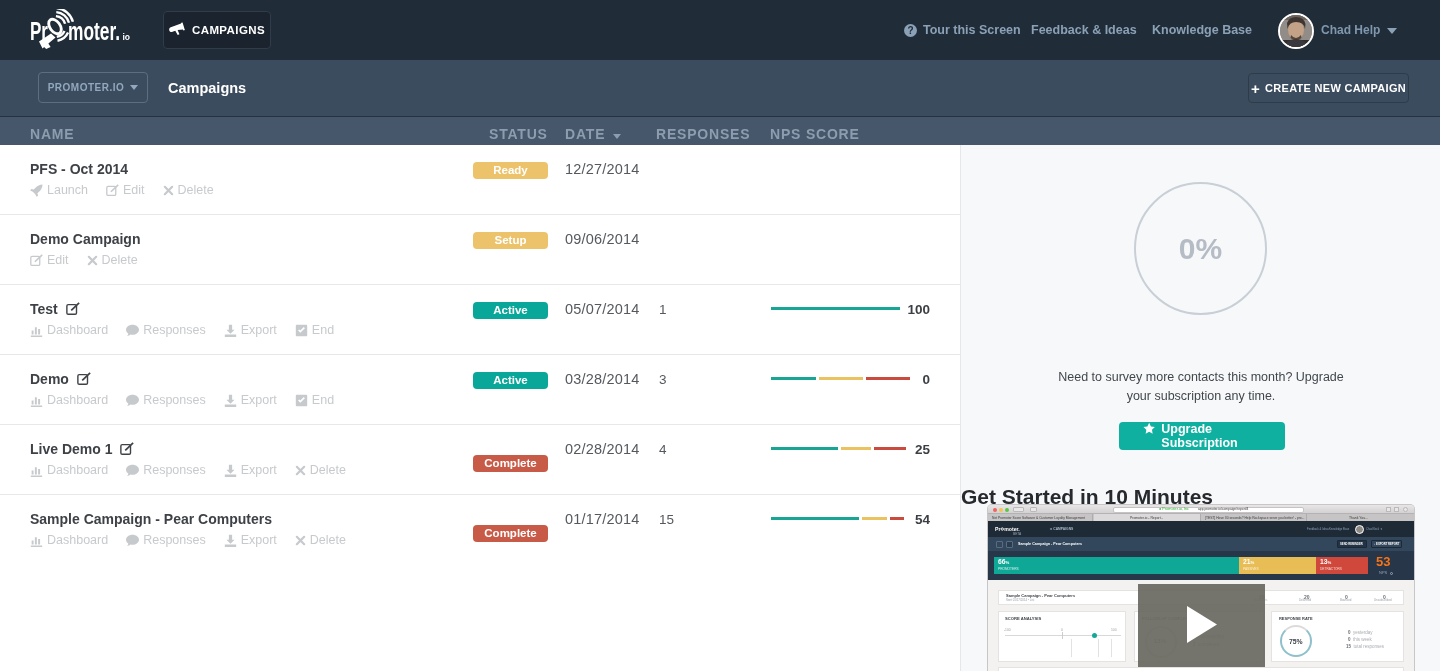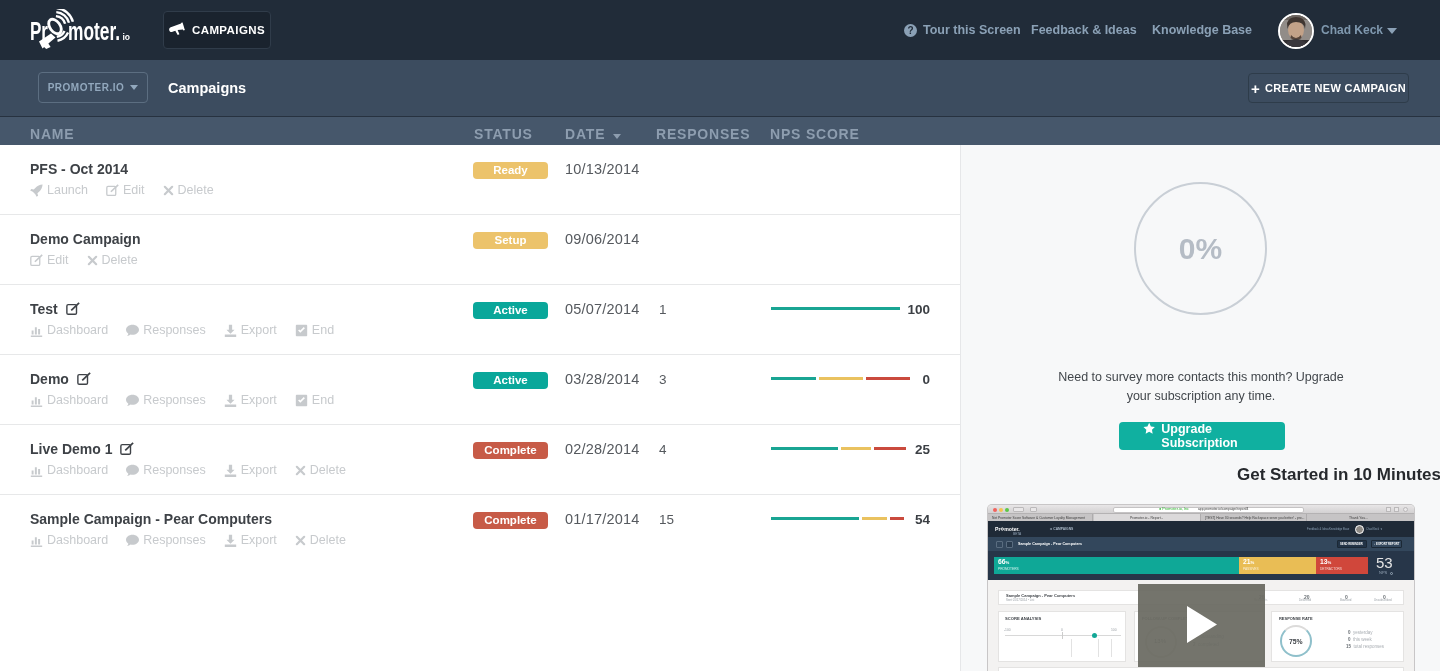--- a/index.html
+++ b/index.html
@@ -45,43 +45,43 @@
 .row:last-child { border-bottom:none; }
 .rname { position:absolute; left:30px; top:16px; font-size:14px; font-weight:bold; color:#3e4247;
   display:flex; align-items:center; gap:8px; }
 .racts { position:absolute; left:30px; top:38px; display:flex; gap:18px; color:#c7cacd;
   font-size:12.5px; align-items:center; }
 .racts .ai { display:flex; align-items:center; gap:4px; }
 .badge { position:absolute; left:473px; top:17px; width:75px; height:17px; border-radius:4px;
   color:#fff; font-size:11.5px; font-weight:bold; text-align:center; line-height:17px; }
 .b-yellow { background:#ecc36b; }
 .b-teal { background:#09a79a; }
-.b-red { background:#c75b47; }
+.b-red { background:#c75b47;margin-top:13px; }
 .rdate { position:absolute; left:565px; top:16px; font-size:14.5px; color:#55595e; letter-spacing:.2px; }
 .rresp { position:absolute; left:659px; top:17px; font-size:13.5px; color:#55595e; }
 .rscore { position:absolute; right:30px; top:17px; font-size:13.5px; font-weight:bold; color:#3b3f44; }
 .npsbar { position:absolute; left:771px; top:22px; display:flex; gap:3px; height:3px; }
 .npsbar i { display:block; height:3px; }
 .c-t { background:#19a593; } .c-y { background:#eac25f; } .c-r { background:#ca4a3d; }
 
 
 #side { position:absolute; left:960px; top:145px; width:480px; height:526px; background:#f7f8f9;
   border-left:1px solid #e6e7e9; }
 #circ { position:absolute; left:173px; top:37px; width:133px; height:133px; border-radius:50%;
   border:2px solid #c9cfd6; display:flex; align-items:center; justify-content:center;
   color:#b5bcc5; font-size:30px; font-weight:bold; }
 #sent { position:absolute; left:0; top:196px; width:480px; text-align:center;
   color:#c1c8cf; font-size:13.5px; font-weight:bold; }
 #need { position:absolute; left:0; top:223px; width:480px; text-align:center;
   color:#42474c; font-size:12.5px; line-height:19px; }
 #upg { position:absolute; left:158px; top:277px; width:166px; height:28px; background:#10b0a0;
   border-radius:4px; color:#fff; font-size:12.5px; font-weight:bold;
   display:flex; align-items:flex-start; justify-content:center; gap:6px;padding-left:24px; }
-#gs { position:absolute; left:0; top:320px; width:480px; text-align:right;
-  color:#26292d; font-size:17px; font-weight:bold; line-height:20px; }
+#gs { position:absolute; left:0; top:342px; width:480px; text-align:left;
+  color:#26292d; font-size:21px; font-weight:bold; line-height:20px; }
 
 #video { position:absolute; left:27px; top:360px; width:426px; height:311px; background:#f3f2f1;
   box-shadow:0 0 0 1px #c8c6c7; border-radius:4px 4px 0 0; }
 </style>
 </head>
 <body>
 <div id="page">
 
   <div id="topnav">
     <div id="logo">
@@ -111,33 +111,33 @@
       <svg width="32" height="32" viewBox="0 0 32 32">
         <rect width="32" height="32" fill="#918c88"></rect>
         <rect x="0" y="0" width="32" height="5" fill="#6b645f"></rect>
         <ellipse cx="16" cy="15" rx="8" ry="9.5" fill="#c3a288"></ellipse>
         <path d="M7 8 Q9 2 16 2 Q24 2 25.5 9 L25 14 Q24 7 16 7 Q9 7 7.5 14 Z" fill="#403631"></path>
         <path d="M11 20 Q16 26 21 20 L21.5 23 Q16 27.5 10.5 23 Z" fill="#57453a"></path>
         <rect x="0" y="25" width="32" height="7" fill="#302e31"></rect>
         <path d="M7 27 Q16 21 25 27 L25 32 L7 32 Z" fill="#3a383d"></path>
       </svg>
     </div>
-    <div class="navlink" style="left:1321px; color:#7f98ae; font-size:12px;">Chad Keck</div>
+    <div class="navlink" style="left:1321px; color:#7f98ae; font-size:12px;">Chad Help</div>
     <span class="caret" style="position:absolute; left:1387px; top:28px;"></span>
   </div>
 
   <div id="subbar">
     <div id="orgbtn">PROMOTER.IO<span class="caret"></span></div>
     <div id="pagetitle">Campaigns</div>
     <div id="createbtn"><span style="font-size:15px;">+</span>CREATE NEW CAMPAIGN</div>
   </div>
 
   <div id="thead">
     <span style="left:30px;">NAME</span>
-    <span style="left:474px;text-align:right;">STATUS</span>
+    <span style="left:489px;text-align:right;">STATUS</span>
     <span style="left:565px;">DATE <i class="caret" style="border-left-width:4px;border-right-width:4px;border-top:5px solid #8d9daf;display:inline-block;margin-left:3px;"></i></span>
     <span style="left:656px;">RESPONSES</span>
     <span style="left:770px;">NPS SCORE</span>
   </div>
 
   <div id="tbl">
     <div class="row">
       <div class="rname">PFS - Oct 2014</div>
       <div class="racts">
         <span class="ai"><svg width="13" height="13" viewBox="0 0 16 16" fill="#c7cacd">
@@ -145,21 +145,21 @@
             </svg>Launch</span>
         <span class="ai"><svg width="13" height="13" viewBox="0 0 16 16" fill="none" stroke="#c7cacd">
               <rect x="1" y="3" width="11" height="11" rx="1.5" stroke-width="1.6"></rect>
               <path d="M6 9.5 15 1" stroke-width="2"></path>
             </svg>Edit</span>
         <span class="ai"><svg width="11" height="11" viewBox="0 0 12 12" stroke="#c7cacd" stroke-width="2.4" stroke-linecap="round">
               <path d="M2 2l8 8M10 2l-8 8"></path>
             </svg>Delete</span>
       </div>
       <div class="badge b-yellow">Ready</div>
-      <div class="rdate">10/13/2014</div>
+      <div class="rdate">12/27/2014</div>
     </div>
     <div class="row">
       <div class="rname">Demo Campaign</div>
       <div class="racts">
         <span class="ai"><svg width="13" height="13" viewBox="0 0 16 16" fill="none" stroke="#c7cacd">
               <rect x="1" y="3" width="11" height="11" rx="1.5" stroke-width="1.6"></rect>
               <path d="M6 9.5 15 1" stroke-width="2"></path>
             </svg>Edit</span>
         <span class="ai"><svg width="11" height="11" viewBox="0 0 12 12" stroke="#c7cacd" stroke-width="2.4" stroke-linecap="round">
               <path d="M2 2l8 8M10 2l-8 8"></path>
@@ -345,21 +345,21 @@
           <span class="t" style="left:4px;top:10.5px;color:#d6f3ee;font-size:8px;transform:scale(0.4);">PROMOTERS</span>
         </div>
         <div class="abs" style="left:251px;top:6px;width:77px;height:17px;background:#e9bd55;">
           <span class="t" style="left:4px;top:2px;color:#fff;font-size:8px;font-weight:bold;transform:scale(0.85);">21<span style="font-size:5px;">%</span></span>
           <span class="t" style="left:4px;top:10.5px;color:#faf0d8;font-size:8px;transform:scale(0.4);">PASSIVES</span>
         </div>
         <div class="abs" style="left:328px;top:6px;width:52px;height:17px;background:#d0473b;">
           <span class="t" style="left:4px;top:2px;color:#fff;font-size:8px;font-weight:bold;transform:scale(0.85);">13<span style="font-size:5px;">%</span></span>
           <span class="t" style="left:4px;top:10.5px;color:#f3d7d3;font-size:8px;transform:scale(0.4);">DETRACTORS</span>
         </div>
-        <span class="abs" style="left:388px;top:3px;color:#e5e5e5;font-size:15px;font-weight:normal;">53</span>
+        <span class="abs" style="left:388px;top:3px;color:#f97316;font-size:13px;font-weight:bold;">53</span>
         <span class="t" style="left:391px;top:20px;color:#93a3b4;font-size:8px;transform:scale(0.5);">NPS</span>
           <span class="abs" style="left:402px;top:21px;width:3px;height:3px;border:1px solid #93a3b4;border-radius:50%;"></span>
       </div>
 
       <div class="abs" style="left:0;top:75px;width:426px;height:236px;background:#f3f2f1;">
         <div class="abs" style="left:10px;top:10px;width:406px;height:15px;background:#fff;border:1px solid #e4e3e2;">
           <span class="t" style="left:7px;top:2px;color:#3e4247;font-size:10px;font-weight:bold;transform:scale(0.4);">Sample Campaign - Pear Computers</span>
           <span class="t" style="left:7px;top:7.5px;color:#9aa0a6;font-size:9px;transform:scale(0.32);">Sent 01/17/2014 • List</span>
           <span class="t" style="left:260px;top:2.5px;color:#9aa0a6;font-size:10px;font-weight:bold;transform:scale(0.5);">20</span>
           <span class="t" style="left:255px;top:8px;color:#b6babe;font-size:8px;transform:scale(0.36);">Recipients</span>

